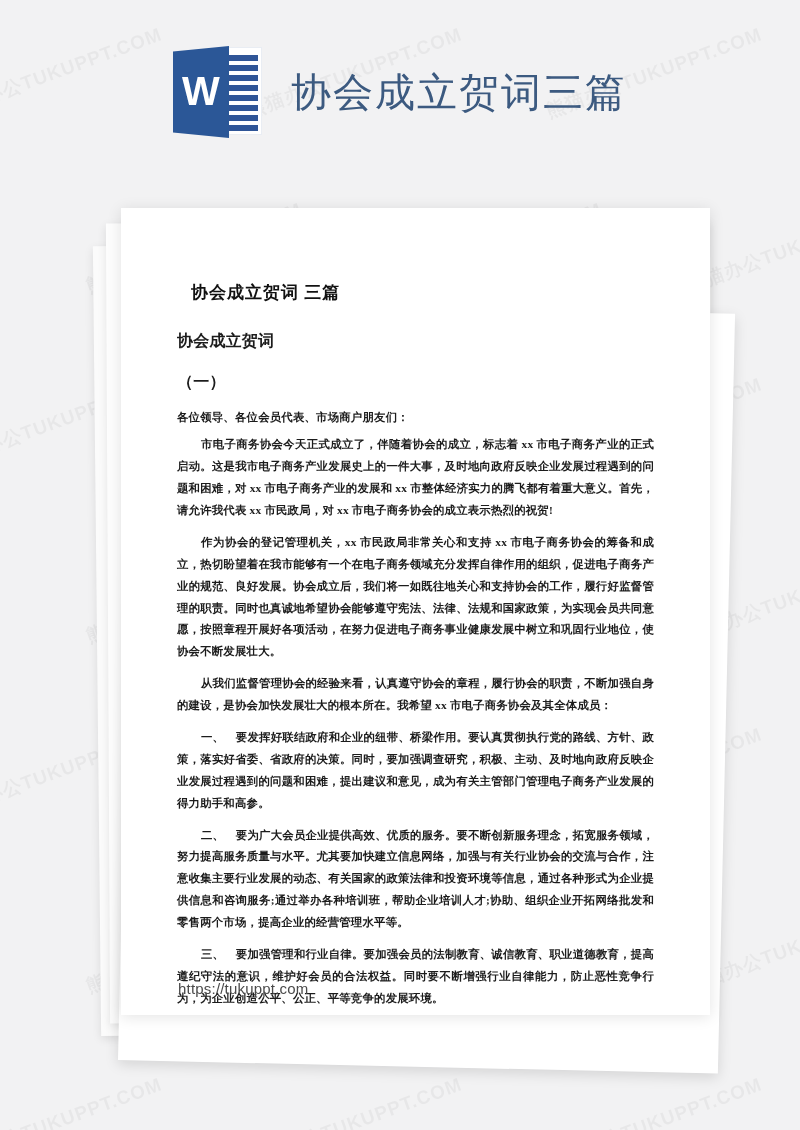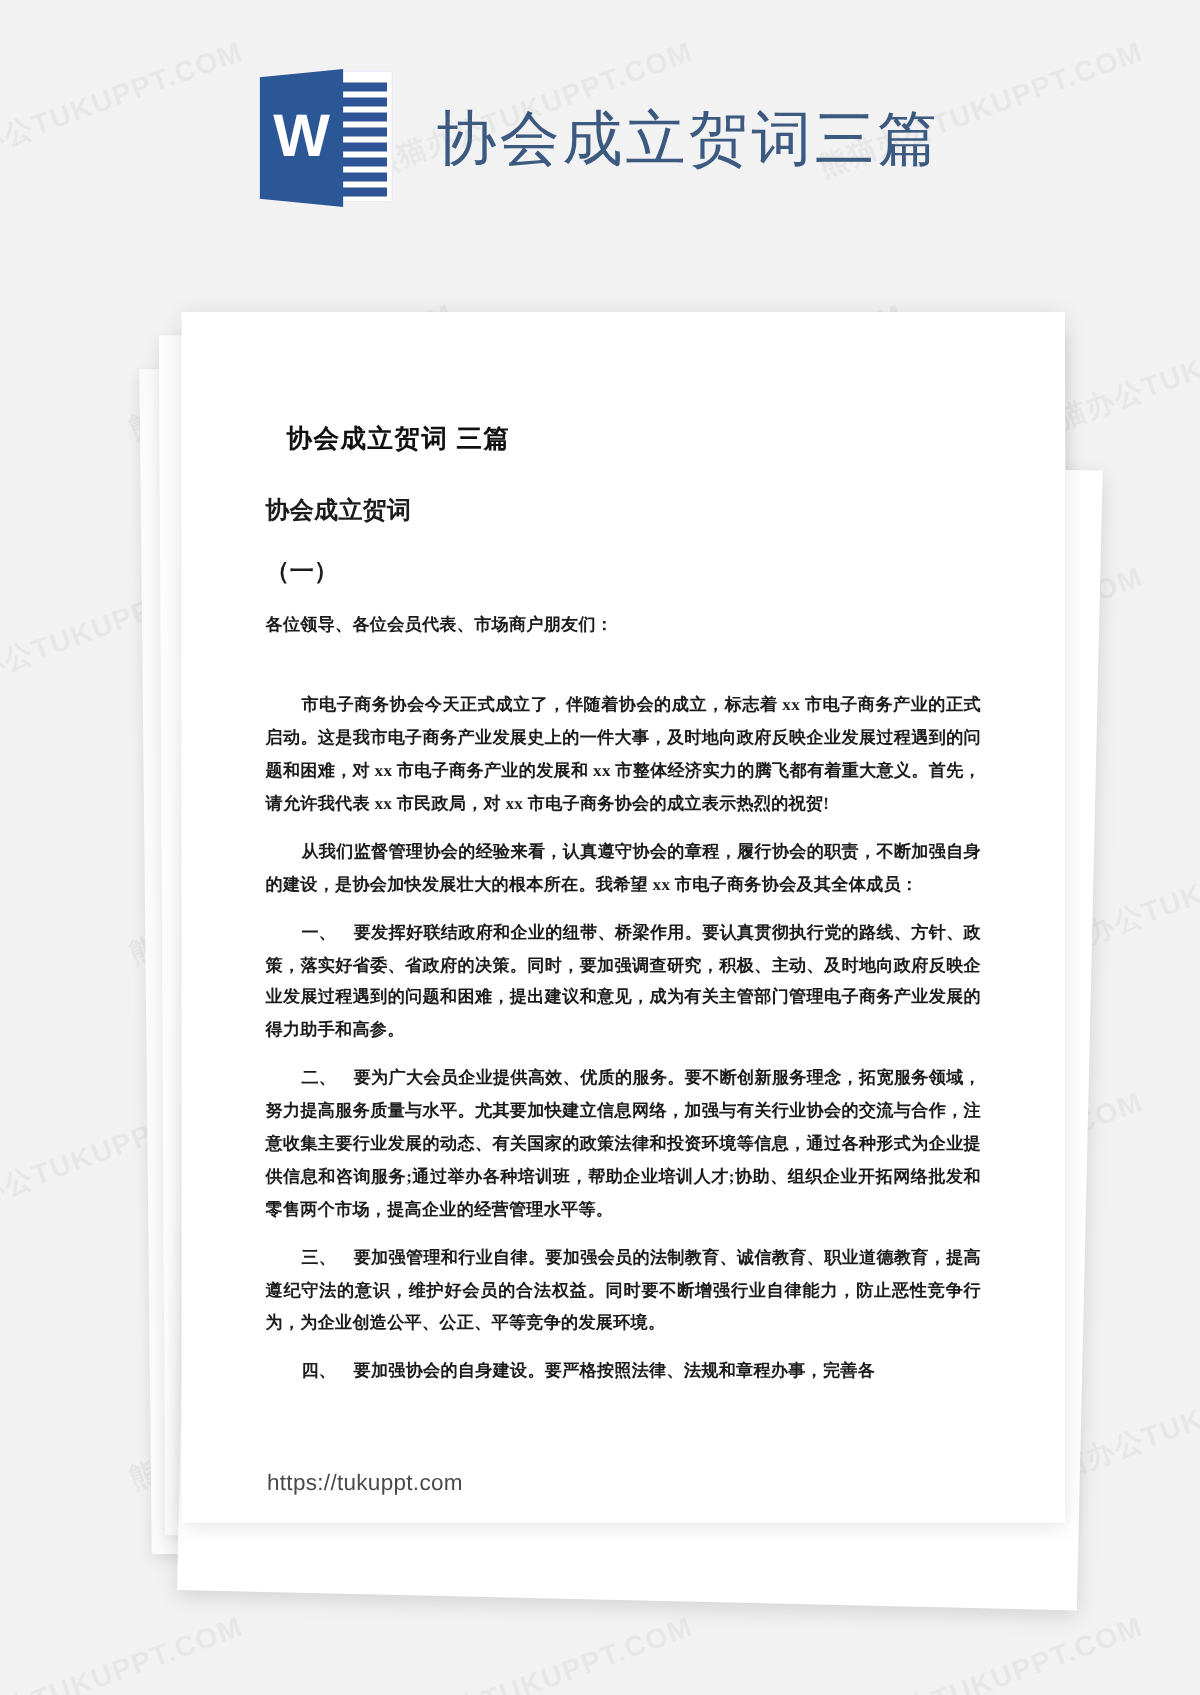--- a/index.html
+++ b/index.html
@@ -199,21 +199,21 @@
     letter-spacing: 0.2px;
   }
   .p.small {
     font-weight: 700;
     font-size: 16px;
   }
   .p.indent {
     text-indent: 2.1em;
   }
   .p.tight {
-    margin-bottom: 31px;
+    margin-bottom: 5px;
   }
   #doc-footer {
     position: absolute;
     left: 57px;
     top: 772px;
     font-size: 15px;
     color: #4a4a4a;
     font-family: "Liberation Sans", "DejaVu Sans", sans-serif;
     font-weight: 400;
     letter-spacing: 0.2px;
@@ -252,20 +252,21 @@
   <div class="sheet" id="sheet-bottom"></div>
 
   <div class="sheet" id="sheet-main">
     <div id="doc-body">
       <div id="doc-title">协会成立贺词  三篇</div>
       <div id="doc-content">
           <div class="p small">协会成立贺词</div>
           <div class="p small">（一）</div>
           <div class="p tight">各位领导、各位会员代表、市场商户朋友们：</div>
           <div class="p indent">市电子商务协会今天正式成立了，伴随着协会的成立，标志着 xx 市电子商务产业的正式启动。这是我市电子商务产业发展史上的一件大事，及时地向政府反映企业发展过程遇到的问题和困难，对 xx 市电子商务产业的发展和 xx 市整体经济实力的腾飞都有着重大意义。首先，请允许我代表 xx 市民政局，对 xx 市电子商务协会的成立表示热烈的祝贺!</div>
+          <div class="p indent">作为协会的登记管理机关，xx 市民政局非常关心和支持 xx 市电子商务协会的筹备和成立，热切盼望着在我市能够有一个在电子商务领域充分发挥自律作用的组织，促进电子商务产业的规范、良好发展。协会成立后，我们将一如既往地关心和支持协会的工作，履行好监督管理的职责。同时也真诚地希望协会能够遵守宪法、法律、法规和国家政策，为实现会员共同意愿，按照章程开展好各项活动，在努力促进电子商务事业健康发展中树立和巩固行业地位，使协会不断发展壮大。</div>
           <div class="p indent">从我们监督管理协会的经验来看，认真遵守协会的章程，履行协会的职责，不断加强自身的建设，是协会加快发展壮大的根本所在。我希望 xx 市电子商务协会及其全体成员：</div>
           <div class="p indent">一、　要发挥好联结政府和企业的纽带、桥梁作用。要认真贯彻执行党的路线、方针、政策，落实好省委、省政府的决策。同时，要加强调查研究，积极、主动、及时地向政府反映企业发展过程遇到的问题和困难，提出建议和意见，成为有关主管部门管理电子商务产业发展的得力助手和高参。</div>
           <div class="p indent">二、　要为广大会员企业提供高效、优质的服务。要不断创新服务理念，拓宽服务领域，努力提高服务质量与水平。尤其要加快建立信息网络，加强与有关行业协会的交流与合作，注意收集主要行业发展的动态、有关国家的政策法律和投资环境等信息，通过各种形式为企业提供信息和咨询服务;通过举办各种培训班，帮助企业培训人才;协助、组织企业开拓网络批发和零售两个市场，提高企业的经营管理水平等。</div>
           <div class="p indent">三、　要加强管理和行业自律。要加强会员的法制教育、诚信教育、职业道德教育，提高遵纪守法的意识，维护好会员的合法权益。同时要不断增强行业自律能力，防止恶性竞争行为，为企业创造公平、公正、平等竞争的发展环境。</div>
           <div class="p indent">四、　要加强协会的自身建设。要严格按照法律、法规和章程办事，完善各</div>
         </div>
       <div id="doc-footer">https://tukuppt.com</div>
     </div>
   </div>
 </div>

